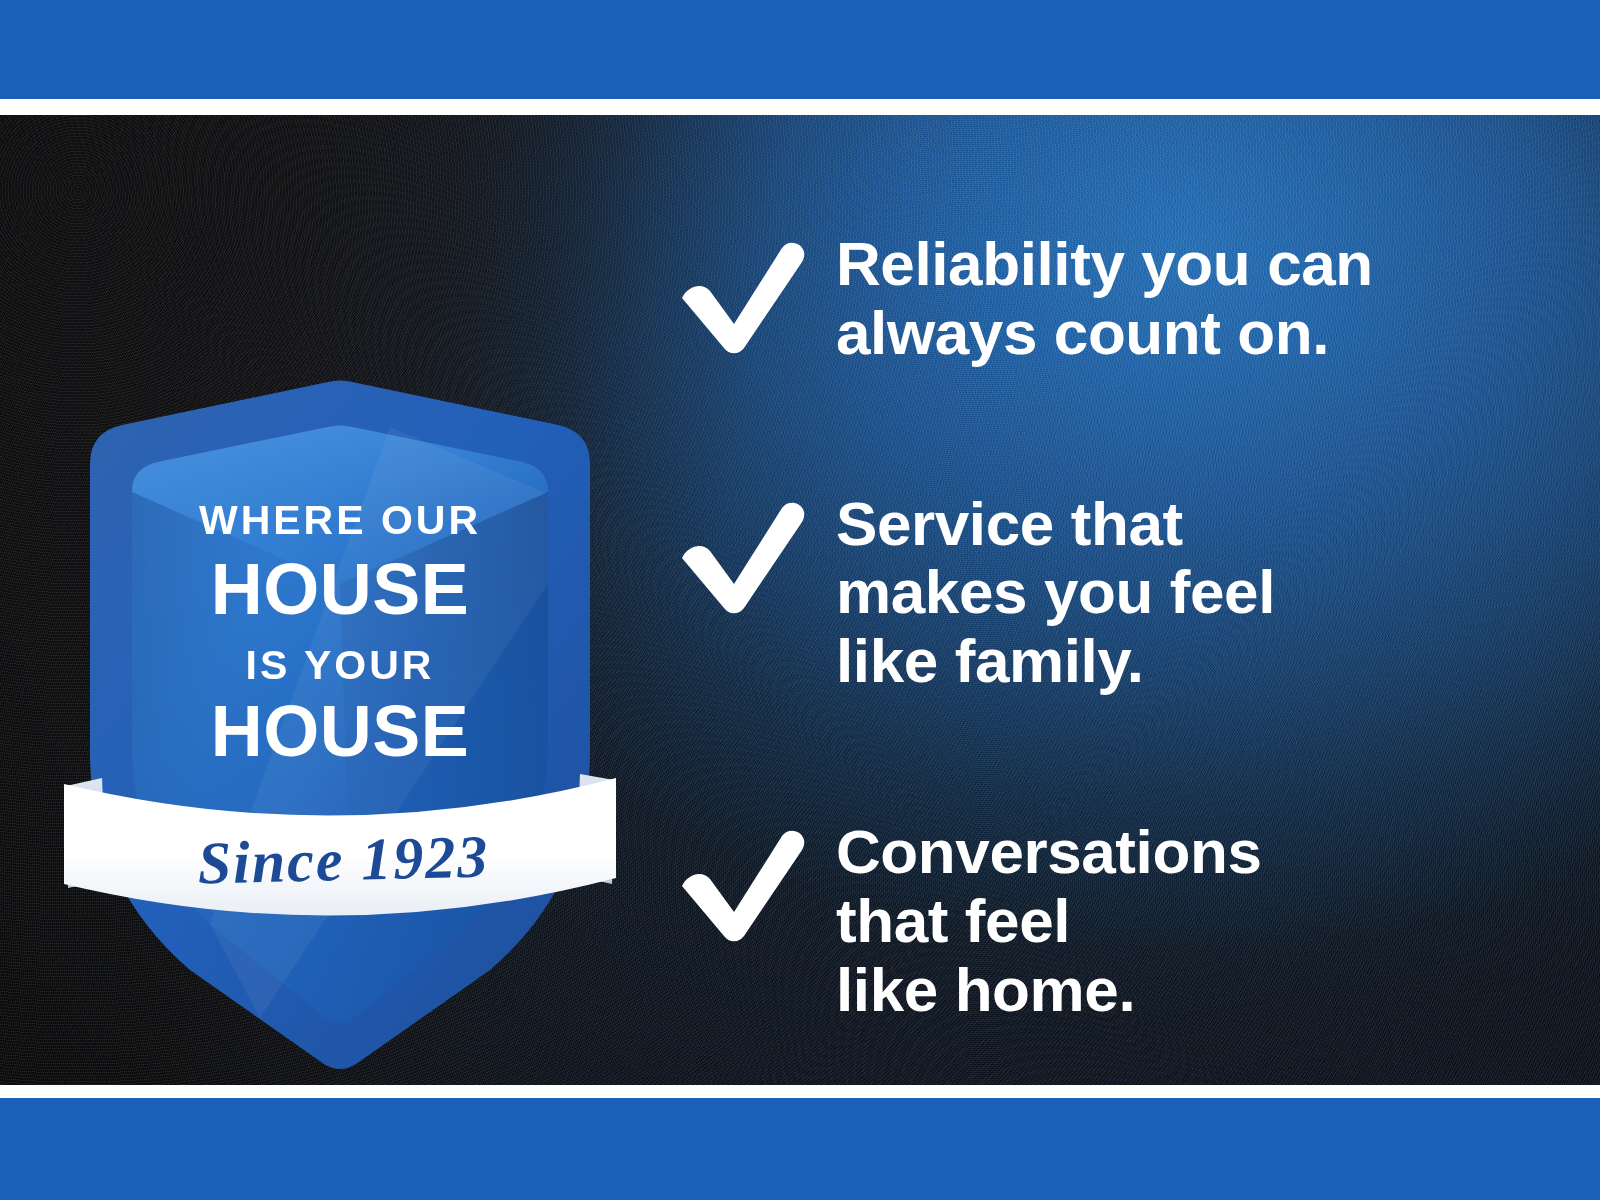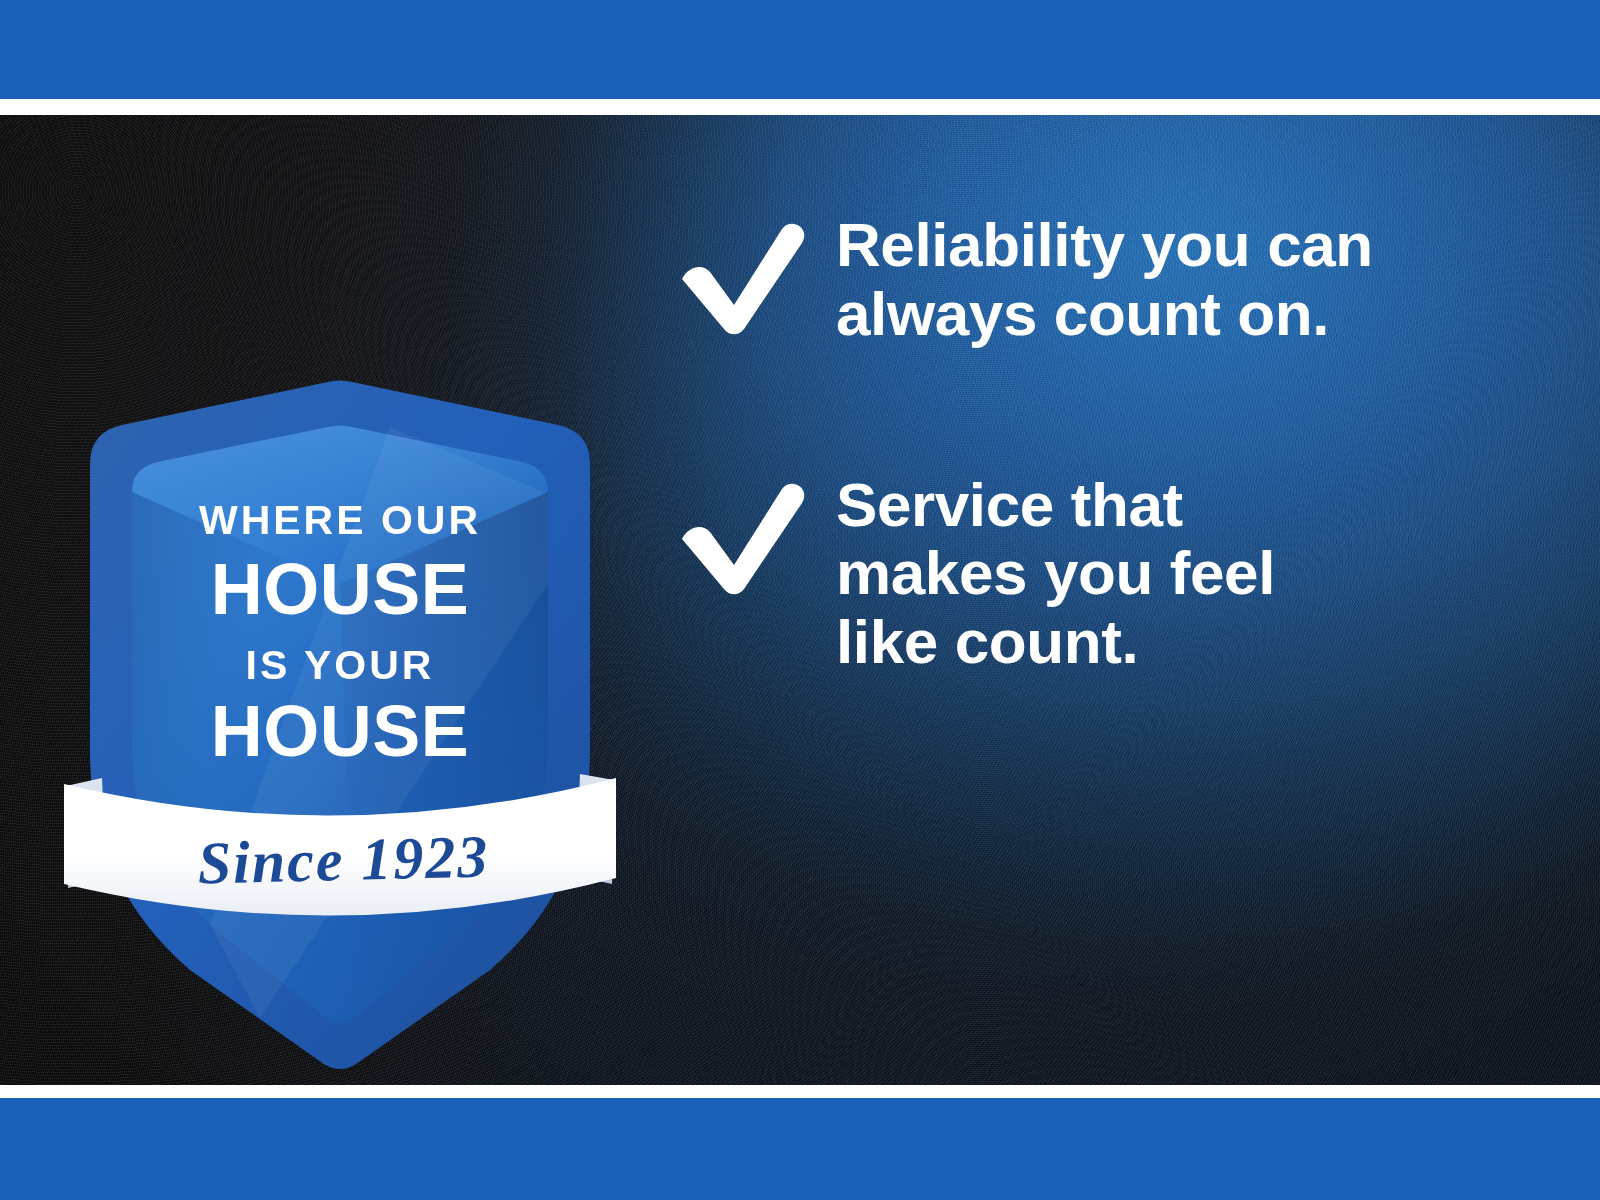--- a/index.html
+++ b/index.html
@@ -119,20 +119,21 @@
   #bullets {
     position: absolute;
     left: 678px;
     top: 96px;
     width: 880px;
   }
   .bullet {
     position: relative;
     display: block;
     margin-bottom: 122px;
+    margin-top: 19px;
   }
   .bullet:last-child { margin-bottom: 0; }
   .check-icon {
     position: absolute;
     left: 0;
     top: 8px;
     width: 128px;
     height: 118px;
   }
   .check-icon svg { display: block; width: 100%; height: 100%; }
@@ -282,22 +283,40 @@
                      L 104 10
                      C 110 1, 124 4, 126 14
                      C 127 19, 125 23, 122 27
                      L 66 110
                      C 61 117, 51 117, 46 110
                      Z" fill="#ffffff"></path>
           </svg>
         </span>
         <p class="bullet-text">Service that
 makes you feel
-like count.</p>
+like family.</p>
       </div>
 
+      <div class="bullet">
+        <span class="check-icon">
+          <svg viewBox="0 0 128 118" xmlns="http://www.w3.org/2000/svg">
+            <path d="M4 60
+                     C 10 48, 24 44, 32 53
+                     L 56 86
+                     L 104 10
+                     C 110 1, 124 4, 126 14
+                     C 127 19, 125 23, 122 27
+                     L 66 110
+                     C 61 117, 51 117, 46 110
+                     Z" fill="#ffffff"></path>
+          </svg>
+        </span>
+        <p class="bullet-text">Conversations
+that feel
+like home.</p>
+      </div>
 
     </div>
   </div>
 
   <div id="bar-bottom" class="brand-bar"></div>
 
 </div>
 
 </body></html>

